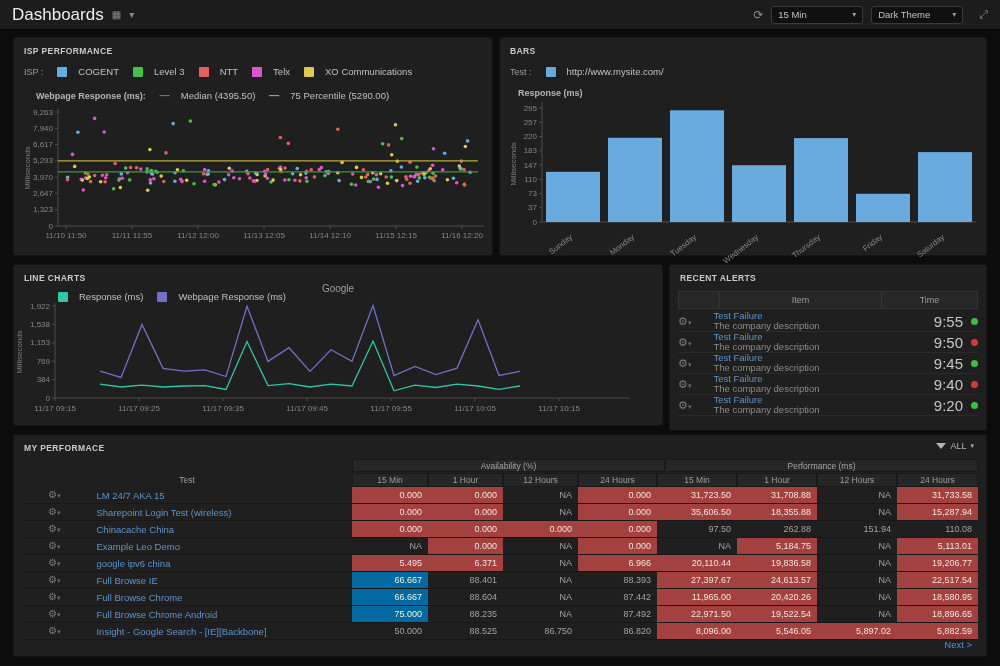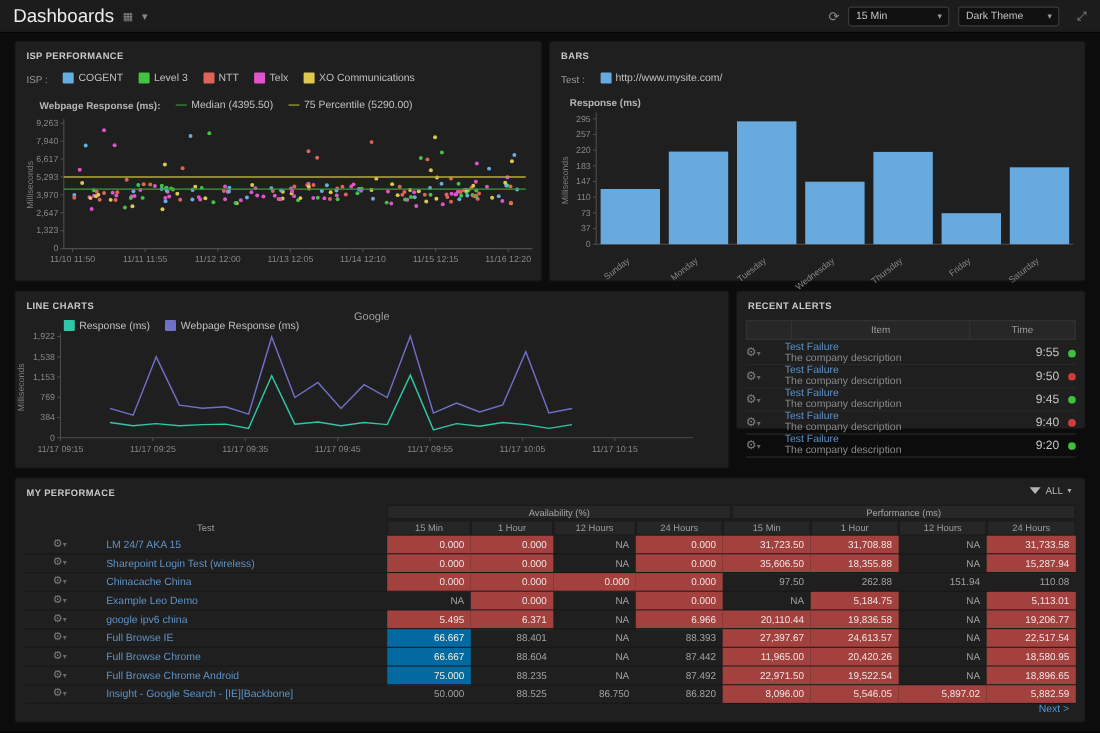--- a/index.html
+++ b/index.html
@@ -17,21 +17,21 @@
        color:#c4c4c4;font-size:9.5px;cursor:pointer}
   .sel .caret{color:#9a9a9a;font-size:8px}
 
   
   .panel{position:absolute;background:#1f1f1f;border-radius:2px;box-shadow:0 0 0 1px #151515}
   .ptitle{position:absolute;left:10px;top:8px;font-size:8.5px;font-weight:bold;color:#cacaca;letter-spacing:.4px}
 
   
   .legrow{position:absolute;display:flex;align-items:center;gap:14px;font-size:9.5px;color:#c0c0c0}
   .leglab{color:#9a9a9a;font-size:9px}
-  .li{display:flex;align-items:flex-start;gap:4px;cursor:pointer}
+  .li{display:flex;align-items:center;gap:11px;cursor:pointer}
   .sw{width:10px;height:10px;border-radius:1px;display:inline-block}
   .dash{font-weight:bold;font-size:10px}
   .bold{font-weight:bold;color:#b5b5b5;font-size:9px}
 
   svg{position:absolute;overflow:visible}
   .tick{fill:#868686;font-size:8px}
   .ylab{fill:#7d7d7d;font-size:8px}
   .ctitle{position:absolute;width:100%;text-align:center;color:#9e9e9e;font-size:10px}
 
   
@@ -40,21 +40,21 @@
   .al-c1{width:40px;height:100%}
   .al-c2{flex:1;text-align:center;border-left:1px solid #333;height:100%;line-height:17px}
   .al-c3{width:96px;text-align:center;border-left:1px solid #333;height:100%;line-height:17px}
   .al-row{position:absolute;left:8px;right:8px;height:21px;display:flex;align-items:center;
           border-bottom:1px solid #2a2a2a}
   .gear{color:#7c7c7c;font-size:11px;line-height:1;cursor:pointer}
   .gear small{font-size:7px;color:#6a6a6a}
   .al-txt{margin-left:22px;line-height:10px}
   .al-name{color:#5f93c8;font-size:9.5px;cursor:pointer}
   .al-desc{color:#8b8b8b;font-size:9.5px}
-  .al-time{margin-left:auto;color:#c6c6c6;font-size:11px}
+  .al-time{margin-left:auto;color:#c6c6c6;font-size:15px}
   .dot{width:7px;height:7px;border-radius:50%;margin-left:8px}
 
   
   .grp-row,.sub-row,.t-row{position:absolute;left:8px;right:8px;display:flex}
   .grp-row{top:24px;height:13px}
   .sub-row{top:38px;height:14px}
   .gcell{background:#272727;border:1px solid #1a1a1a;color:#a5a5a5;font-size:8.5px;
          text-align:center;line-height:12px}
   .scell{background:#262626;border:1px solid #1a1a1a;color:#9d9d9d;font-size:8.5px;
          text-align:center;line-height:13px}
@@ -460,21 +460,21 @@
         <line x1="461" y1="97" x2="461" y2="100" stroke="#4d4d4d"></line>
         <text x="461" y="110" text-anchor="middle" class="tick">11/17 10:05</text>
         <line x1="545" y1="97" x2="545" y2="100" stroke="#4d4d4d"></line>
         <text x="545" y="110" text-anchor="middle" class="tick">11/17 10:15</text>
         <text x="-51" y="8" text-anchor="middle" class="ylab" transform="rotate(-90)">Milliseconds</text>
         <polyline points="86,70.2 107,76.4 128,23.4 149,67.3 170,70.2 191,68.8 212,75.5 233,5.3 254,60.4 275,46.7 296,70.4 317,48.7 338,60.4 359,4.6 380,74.5 401,65.4 422,73.5 443,67.1 464,18.7 485,74.5 506,70.4" fill="none" stroke="#7070c8" stroke-width="1.3"></polyline>
         <polyline points="86,83.1 107,86.0 128,84.1 149,86.0 170,85.0 191,84.6 212,88.4 233,40.5 254,84.6 275,82.6 296,86.0 317,83.1 338,85.0 359,40.0 380,89.8 401,84.1 422,86.5 443,83.1 464,85.0 485,88.4 506,85.0" fill="none" stroke="#2fc7a9" stroke-width="1.3"></polyline>
       </svg>
   </div>
 
-  <div class="panel" style="left:670px;top:265px;width:316px;height:124px">
+  <div class="panel" style="left:670px;top:265px;width:316px;height:165px">
     <div class="ptitle">RECENT ALERTS</div>
     <div class="al-head">
       <span class="al-c1"></span>
       <span class="al-c2">Item</span>
       <span class="al-c3">Time</span>
     </div>
     <div id="alerts-body">
         <div class="al-row" style="top: 46px;">
           <span class="gear">⚙<small>▾</small></span>
           <span class="al-txt">

